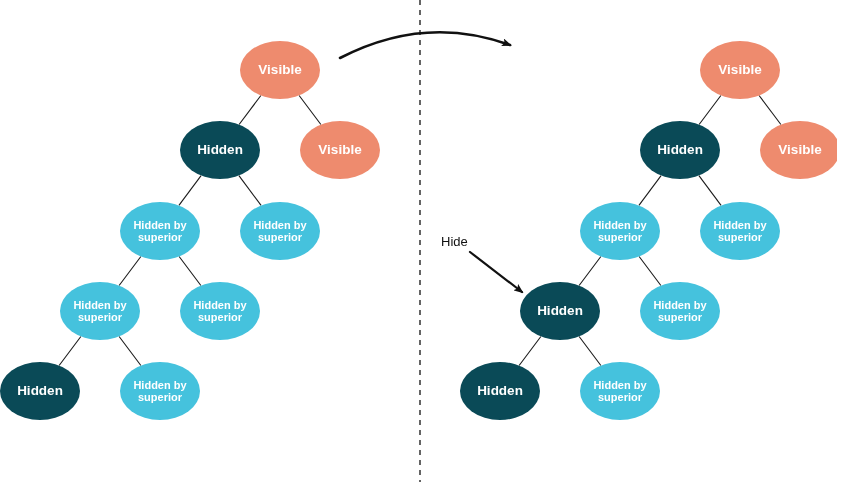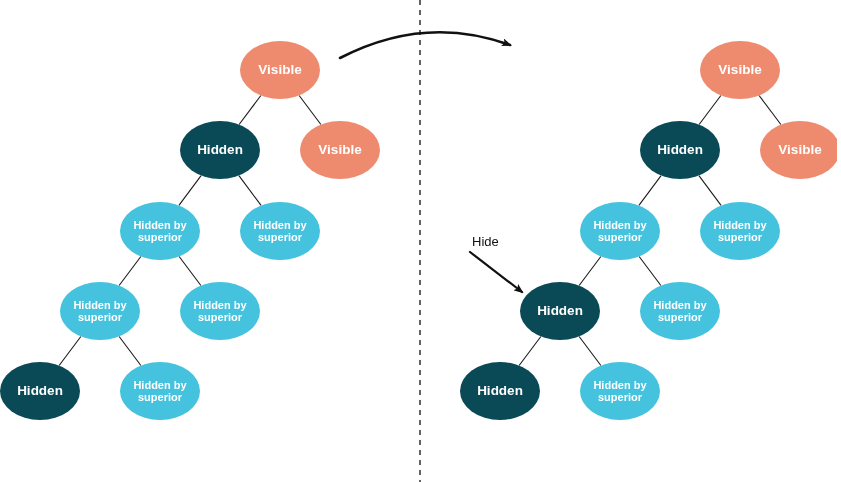--- a/index.html
+++ b/index.html
@@ -134,15 +134,15 @@
         <span class="node-label">Hidden by superior</span>
       </div>
       <div class="node one-line" style="left: 460px; top: 362px; width: 80px; height: 58px; background: rgb(10, 74, 87); color: rgb(255, 255, 255);">
         <span class="node-label">Hidden</span>
       </div>
       <div class="node two-line" style="left: 580px; top: 362px; width: 80px; height: 58px; background: rgb(69, 194, 221); color: rgb(255, 255, 255);">
         <span class="node-label">Hidden by superior</span>
       </div>
     </div>
 
-  <div class="annot" id="hide-label" style="left: 472px; top: 234px; color: rgb(17, 17, 17);">Hide</div>
+  <div class="annot" id="hide-label" style="left: 441px; top: 234px; color: rgb(17, 17, 17);">Hide</div>
 
 </div>
 
 </body></html>

